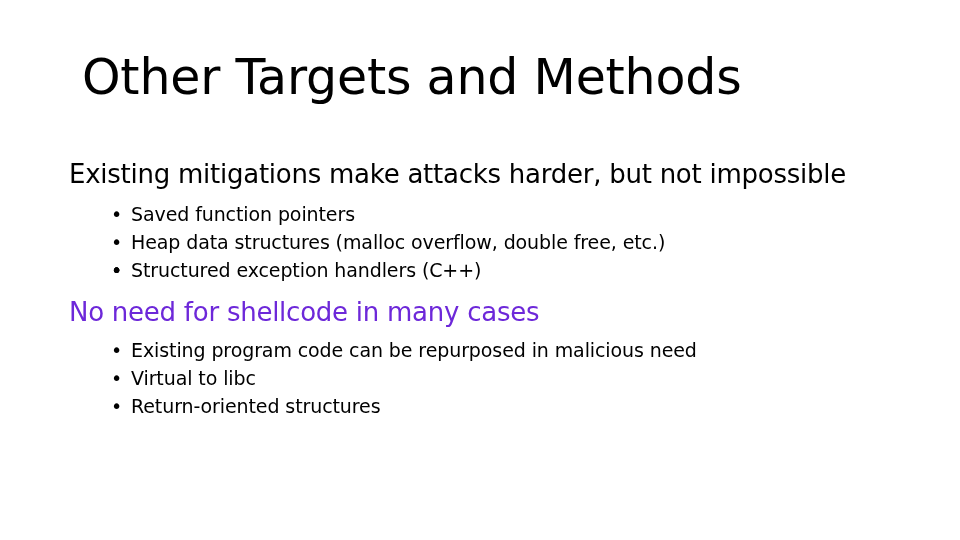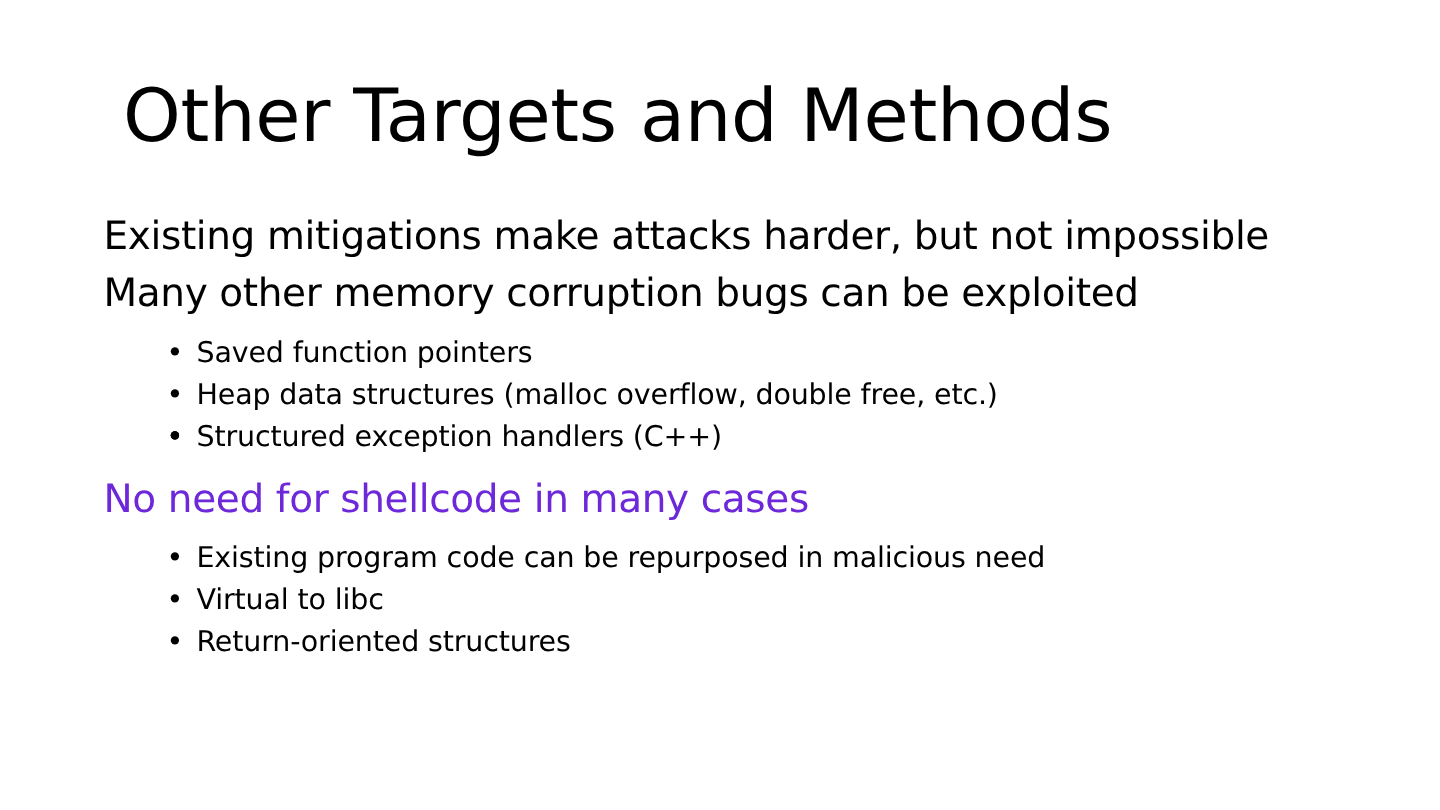--- a/index.html
+++ b/index.html
@@ -34,21 +34,21 @@
     letter-spacing: -0.2px;
     color: #000000;
     white-space: nowrap;
     margin-left: 13px;
   }
 
   
   .body-block {
     position: absolute;
     left: 69px;
-    top: 140px;
+    top: 156px;
     width: 830px;
   }
 
   .level1-line {
     font-size: 26px;
     line-height: 37.5px;
     font-weight: 400;
     letter-spacing: -0.25px;
     white-space: nowrap;
     color: #000000;
@@ -103,21 +103,20 @@
 <body>
 
 <div class="slide">
 
   <div class="slide-title">Other Targets and Methods</div>
 
   <div class="body-block">
 
     <div class="level1-line">Existing mitigations make attacks harder, but not impossible</div>
 
-    <div class="level1-line">Many other memory corruption bugs can be exploited</div>
 
     <ul class="bullet-group group-one">
       <li class="bullet-item">
         <span class="bullet-dot">•</span>
         <span class="bullet-text">Saved function pointers</span>
       </li>
       <li class="bullet-item">
         <span class="bullet-dot">•</span>
         <span class="bullet-text">Heap data structures (malloc overflow, double free, etc.)</span>
       </li>

